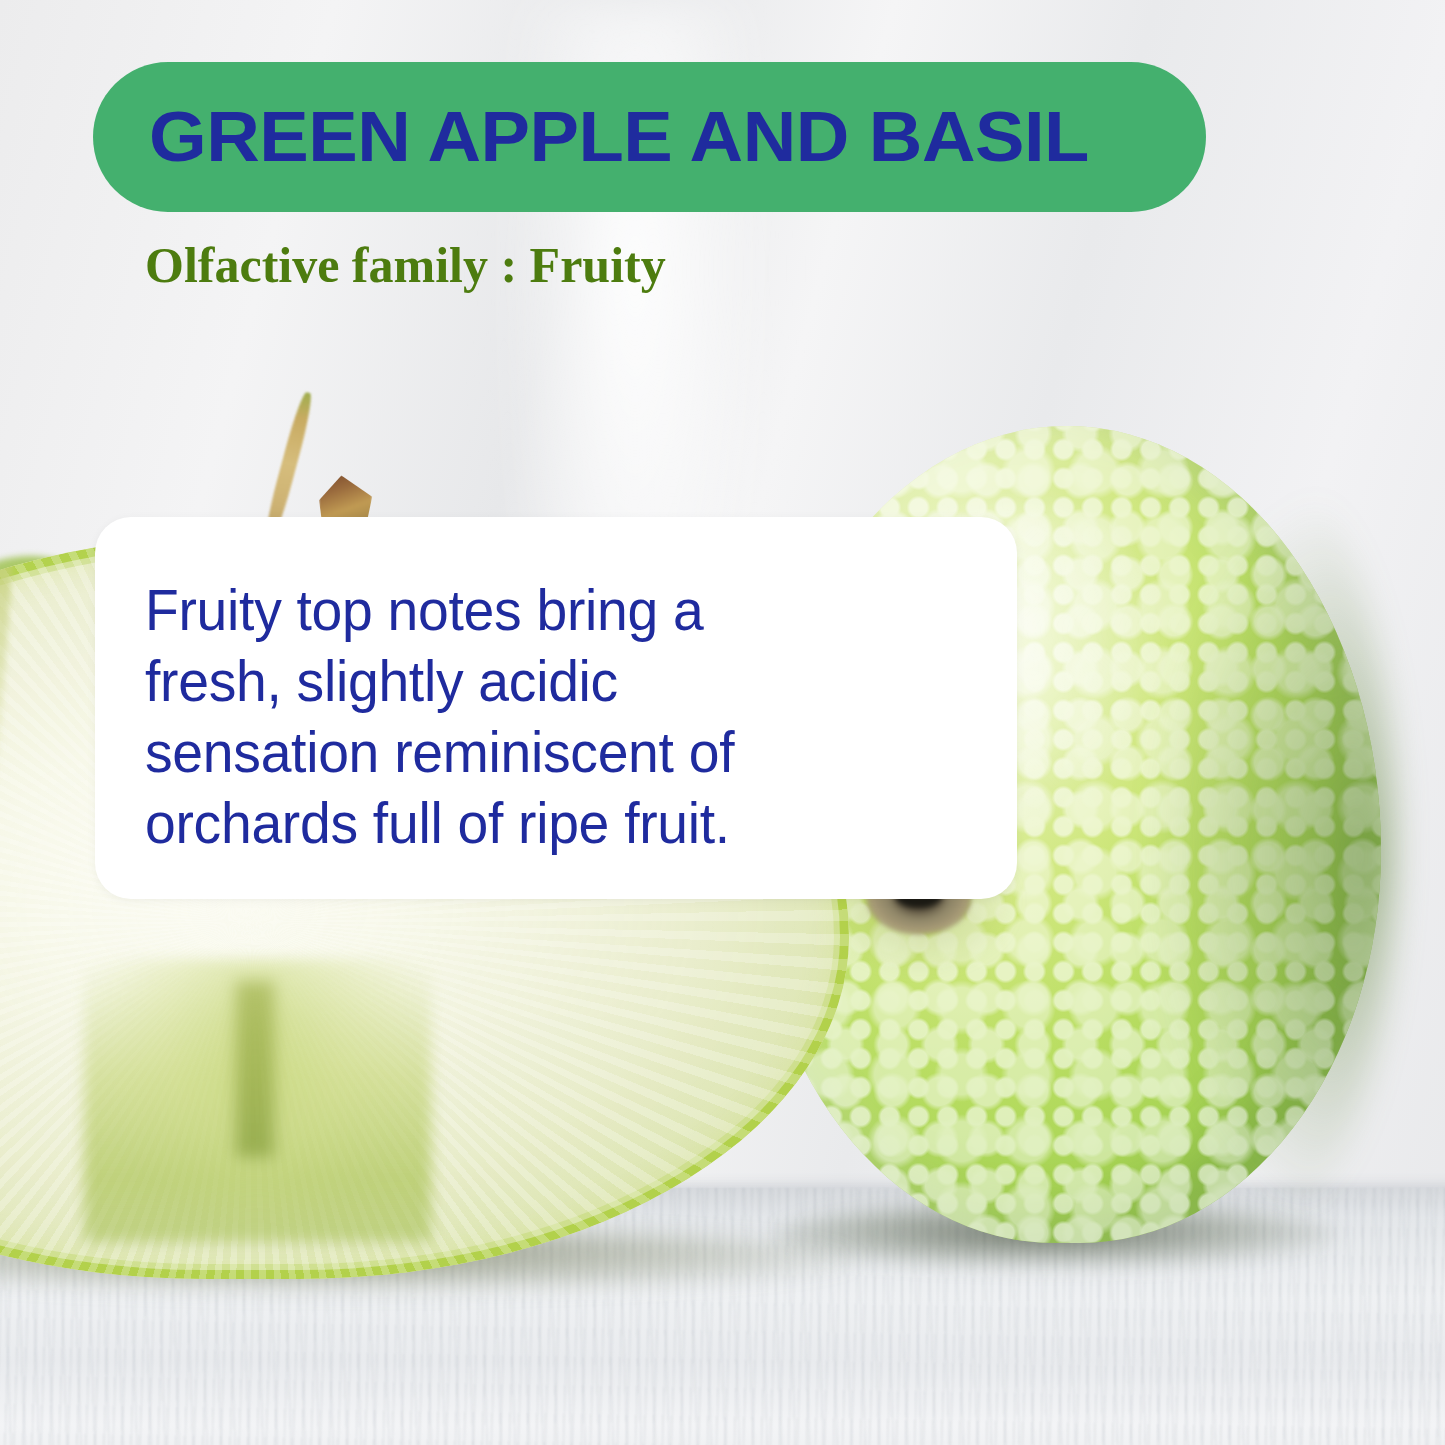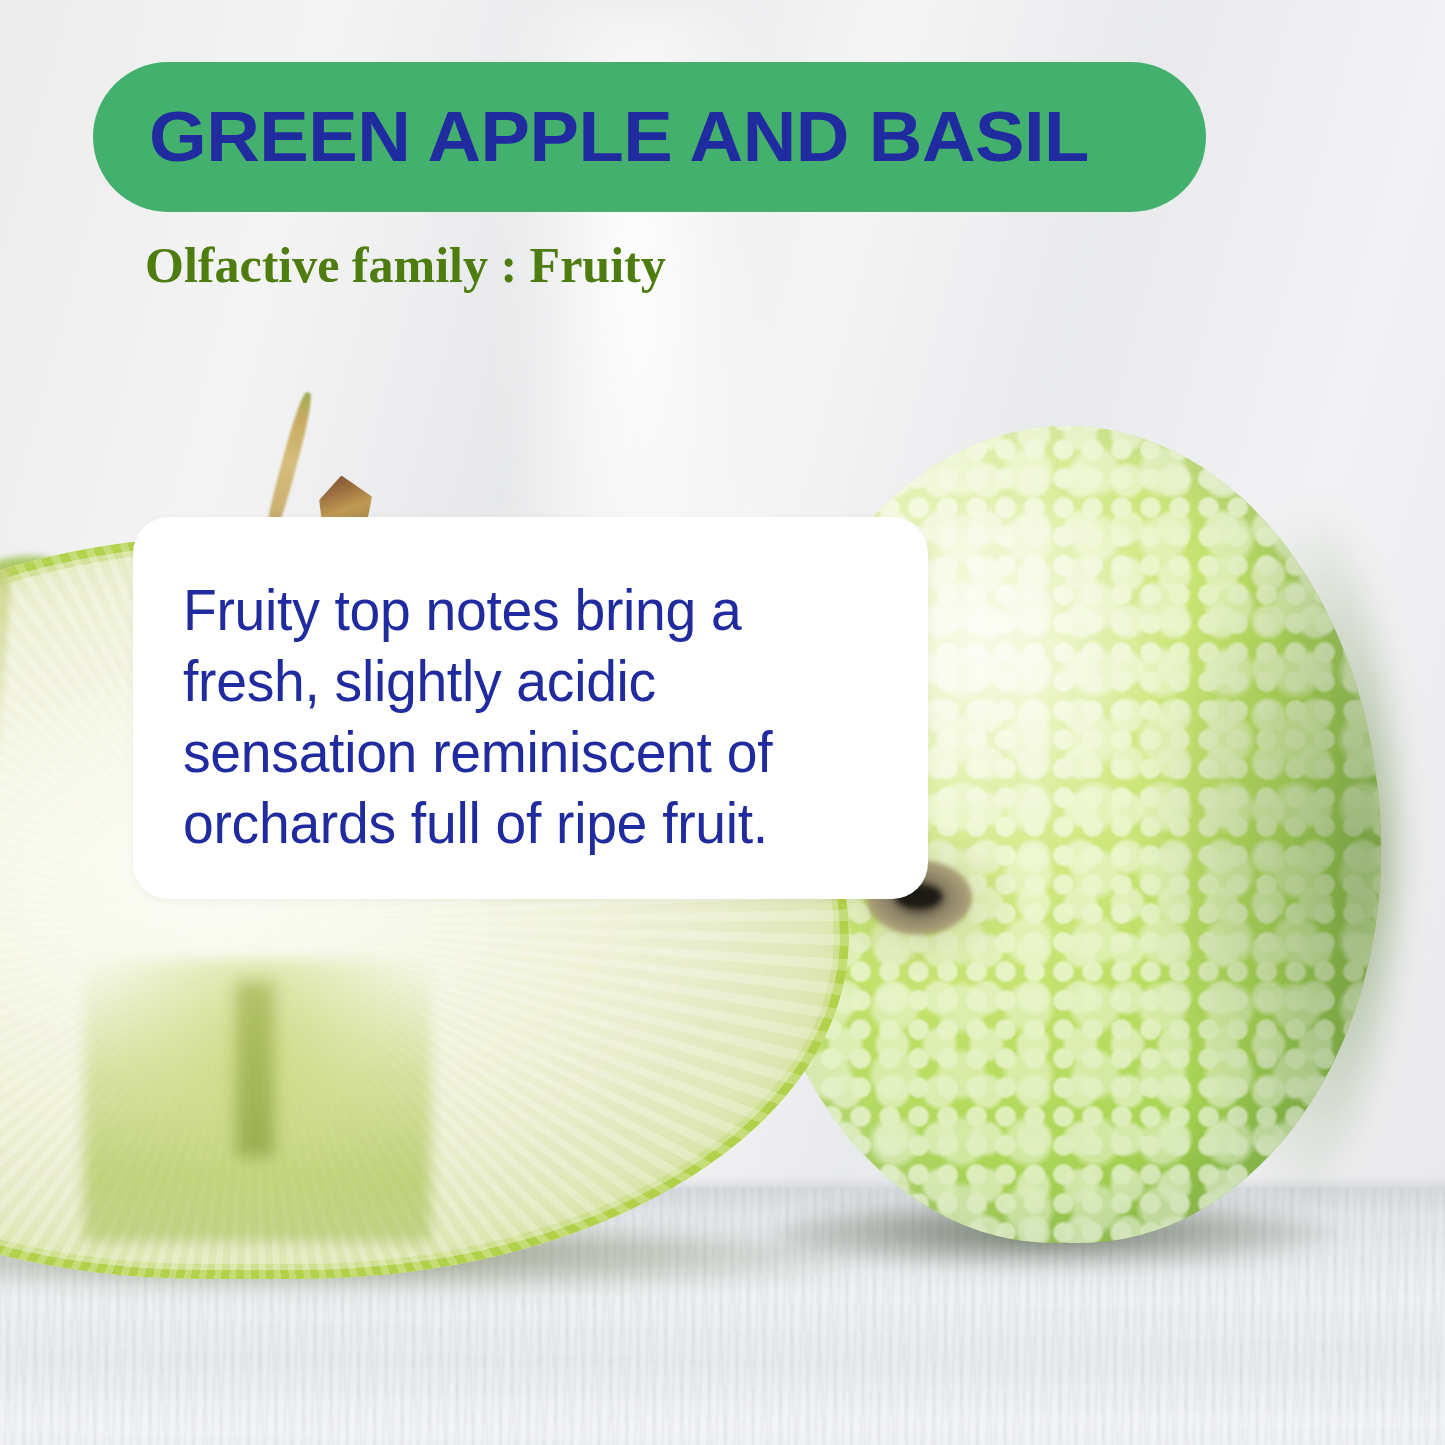--- a/index.html
+++ b/index.html
@@ -344,26 +344,25 @@
     font-size: 50px;
     line-height: 1;
     white-space: nowrap;
   }
 
   
   .text-card {
     position: absolute;
     left: 95px;
     top: 517px;
-    width: 795px;
+    width: 922px;
     height: 382px;
     background: #ffffff;
     border-radius: 36px;
     box-shadow: 0 2px 10px rgba(0,0,0,.05);
-    margin-left: 38px;
   }
   .card-copy {
     position: absolute;
     left: 50px;
     top: 58px;
     width: 720px;
     color: #1f2b9e;
     font-size: 57px;
     line-height: 71px;
     font-weight: 400;

